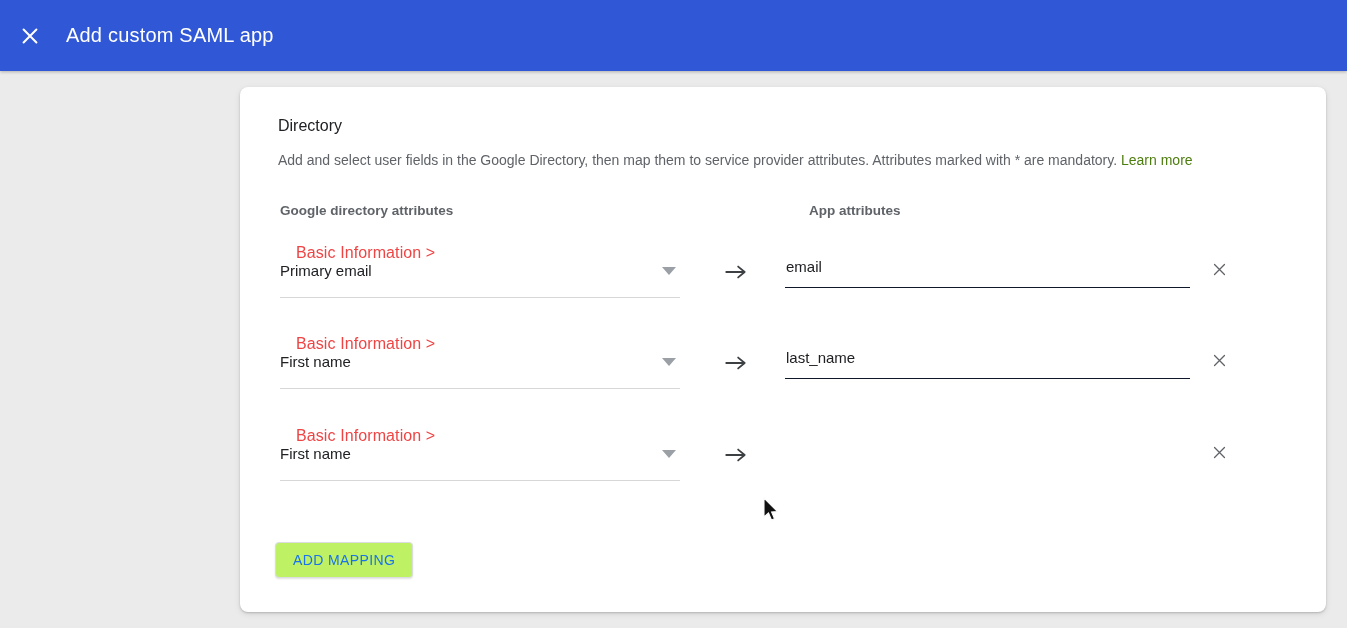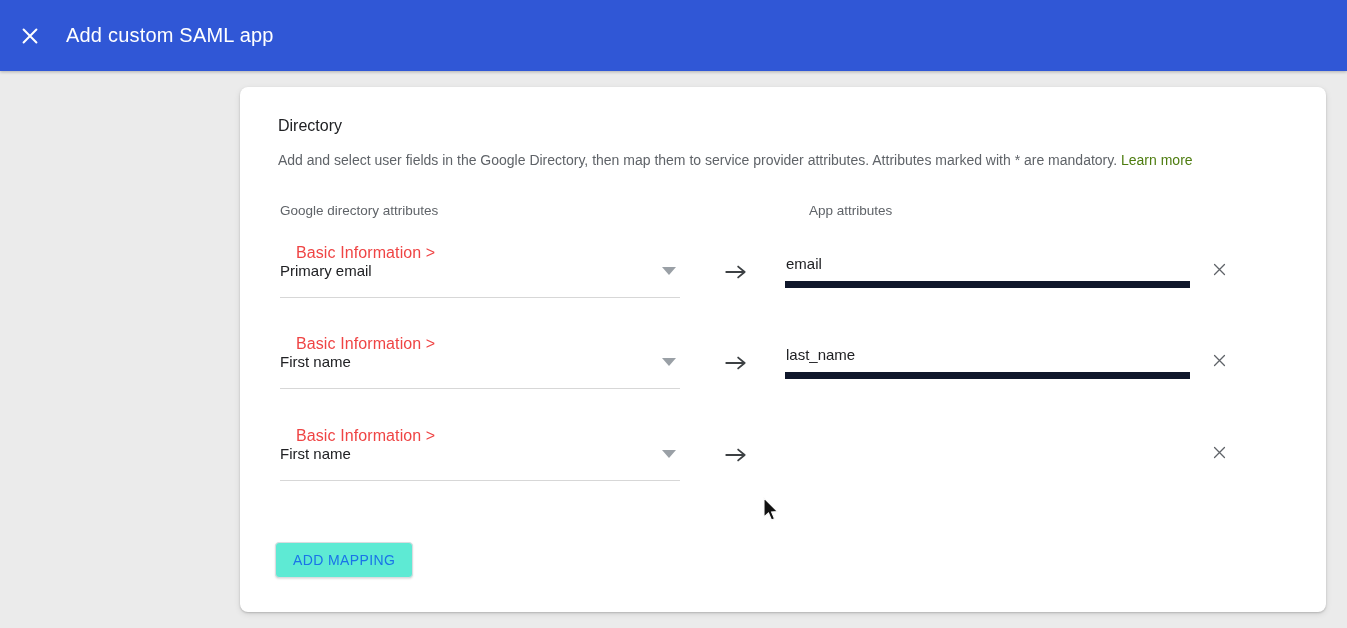--- a/index.html
+++ b/index.html
@@ -42,21 +42,21 @@
   .card-desc {
     position: absolute; left: 38px; top: 64px; width: 1010px;
     font-size: 14px; color: #5f6368; line-height: 19px;
   }
   .card-desc a {
     color: #4d7c0f; text-decoration: none; cursor: pointer;
   }
 
   .col-header {
     position: absolute; top: 116px;
-    font-size: 13.5px; font-weight: normal; color: #5f6368;
+    font-size: 13.5px; font-weight: bold; color: #5f6368;
   }
   .col-header.left  { left: 40px; }
   .col-header.right { left: 545px; margin-left: 24px; }
 
   
   .map-row {
     position: absolute; left: 40px; width: 950px; height: 62px;
   }
   .row-0 { top: 157px; }
   .row-1 { top: 248px; }
@@ -80,37 +80,37 @@
     border-left: 7px solid transparent;
     border-right: 7px solid transparent;
     border-top: 8px solid #9aa0a6;
   }
   .map-arrow {
     position: absolute; left: 443px; top: 15px; width: 26px; height: 26px;
     color: #3c4043;
   }
   .app-input {
     position: absolute; left: 505px; top: 8px; width: 405px; height: 36px;
-    border: none; border-bottom: 7px solid #0f172a; outline: none;
+    border: none; border-bottom: 1px solid #0f172a; outline: none;
     font-family: "Liberation Sans", "DejaVu Sans", sans-serif;
     font-size: 15px; color: #202124; background: transparent;
     padding: 0 0 6px 1px;
   }
   .del-btn {
     position: absolute; left: 925px; top: 11px; width: 28px; height: 28px;
     background: transparent; border: none; cursor: pointer;
     display: flex; align-items: center; justify-content: center;
     color: #5f6368;
   }
 
   
   .add-mapping {
     position: absolute; left: 35px; top: 455px; height: 36px;
     padding: 0 17px;
-    background: #5eead4;
+    background: #bef264;
     border: 1px solid #dadce0; border-radius: 4px;
     box-shadow: 0 1px 2px rgba(0,0,0,0.12);
     color: #1a73e8; font-size: 14px; font-weight: 500;
     font-family: "Liberation Sans", "DejaVu Sans", sans-serif;
     letter-spacing: 0.4px; cursor: pointer;
   }
 
   
   .cursor {
     position: absolute; left: 762px; top: 497px; z-index: 20;

